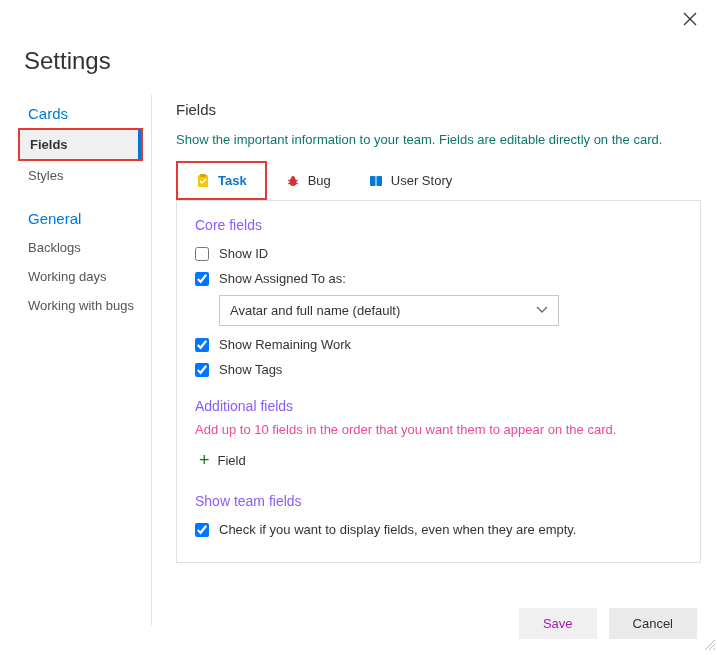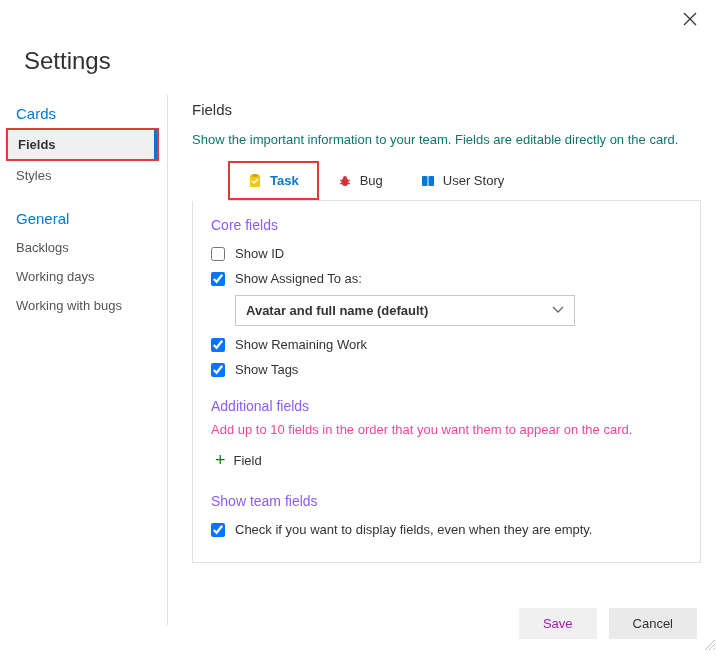--- a/index.html
+++ b/index.html
@@ -1,40 +1,40 @@
 <!DOCTYPE html>
 <html><head>
   <meta charset="utf-8">
   <style>
     * { box-sizing: border-box; margin: 0; padding: 0; font-family: "Segoe UI", Arial, sans-serif; }
     body { width: 717px; height: 655px; background: #fff; color: #333; position: relative; overflow: hidden; }
     .close-btn { position: absolute; top: 12px; right: 20px; font-size: 16px; color: #333; cursor: pointer; }
     .page-title { font-size: 24px; font-weight: 300; color: #333; padding: 24px 0 20px 24px; margin-top: 23px; }
     .layout { display: flex; height: 530px; }
-    .sidebar { width: 168px; border-right: 1px solid #e0e0e0; }
+    .sidebar { width: 152px; border-right: 1px solid #e0e0e0; padding-left: 12px; }
     .nav-group-title { font-size: 15px; color: #0078d4; padding: 10px 16px 6px; }
     .nav-item { font-size: 13px; color: #555; padding: 7px 16px; cursor: pointer; }
     .nav-item.active { background: #f0f0f0; border-right: 3px solid #0078d4; font-weight: 600; color: #333; }
     .highlight-box-nav { border: 2px solid #e53935; margin: 0 8px 0 6px; }
     .highlight-box-nav .nav-item { padding: 7px 10px; }
     .main { flex: 1; padding: 6px 16px 0 24px; }
     .section-title { font-size: 15px; color: #333; margin-bottom: 14px; }
     .section-desc { font-size: 13px; color: #0f766e; margin-bottom: 14px; }
-    .tabs { display: flex; border-bottom: 1px solid #e0e0e0; margin-left: 36px; }
+    .tabs { display: flex; border-bottom: 1px solid #e0e0e0; }
     .tab { display: flex; align-items: center; gap: 8px; padding: 10px 18px; font-size: 13px; border: 1px solid transparent; cursor: pointer; color: #333; }
     .tab.active { border: 1px solid #e0e0e0; border-bottom: 1px solid #fff; background: #fff; margin-bottom: -1px; font-weight: 600; color: #0078d4; }
     .tab-highlight { border: 2px solid #e53935; padding: 0; }
     .tab-highlight .tab { border: none; margin: 0; }
     .tab-icon svg { display: block; }
     .panel { border: 1px solid #e0e0e0; border-top: none; padding: 16px 18px 20px; }
     .group-header { font-size: 14px; color: #8b5cf6; margin-bottom: 8px; }
     .check-row { display: flex; align-items: center; gap: 10px; padding: 5px 0; font-size: 13px; color: #333; }
     .check-row input[type=checkbox] { width: 14px; height: 14px; }
     .select-wrap { margin: 4px 0 6px 24px; position: relative; width: 340px; }
-    .select-box { border: 1px solid #c8c8c8; padding: 7px 10px; font-size: 13px; color: #333; display: flex; justify-content: space-between; align-items: flex-start; cursor: pointer; font-weight: bold; }
+    .select-box { border: 1px solid #c8c8c8; padding: 7px 10px; font-size: 13px; color: #333; display: flex; justify-content: space-between; align-items: flex-start; cursor: pointer; }
     .chev { font-size: 12px; color: #666; }
     .subdesc { font-size: 13px; color: #ec4899; margin: 2px 0 10px; }
     .add-field { display: flex; align-items: center; gap: 8px; font-size: 13px; color: #333; padding: 4px 0 8px 4px; cursor: pointer; }
     .plus { color: #107c10; font-size: 18px; font-weight: 400; line-height: 1; }
     .spacer { height: 16px; }
     .footer { position: absolute; bottom: 16px; right: 20px; display: flex; gap: 12px; }
     .btn { padding: 8px 24px; font-size: 13px; border: none; cursor: pointer; }
     .btn-save { background: #f0f0f0; color: #a21caf; }
     .btn-cancel { background: #eaeaea; color: #333; }
     .resize-grip { position: absolute; bottom: 2px; right: 2px; font-size: 12px; color: #999; font-style: italic; }

